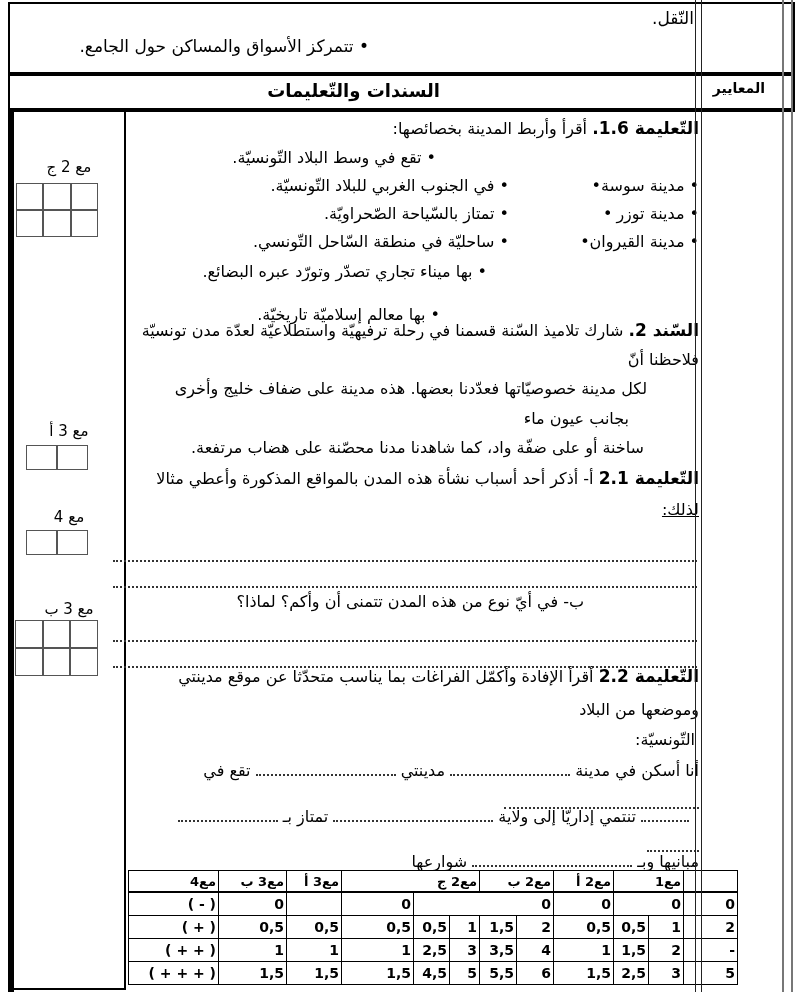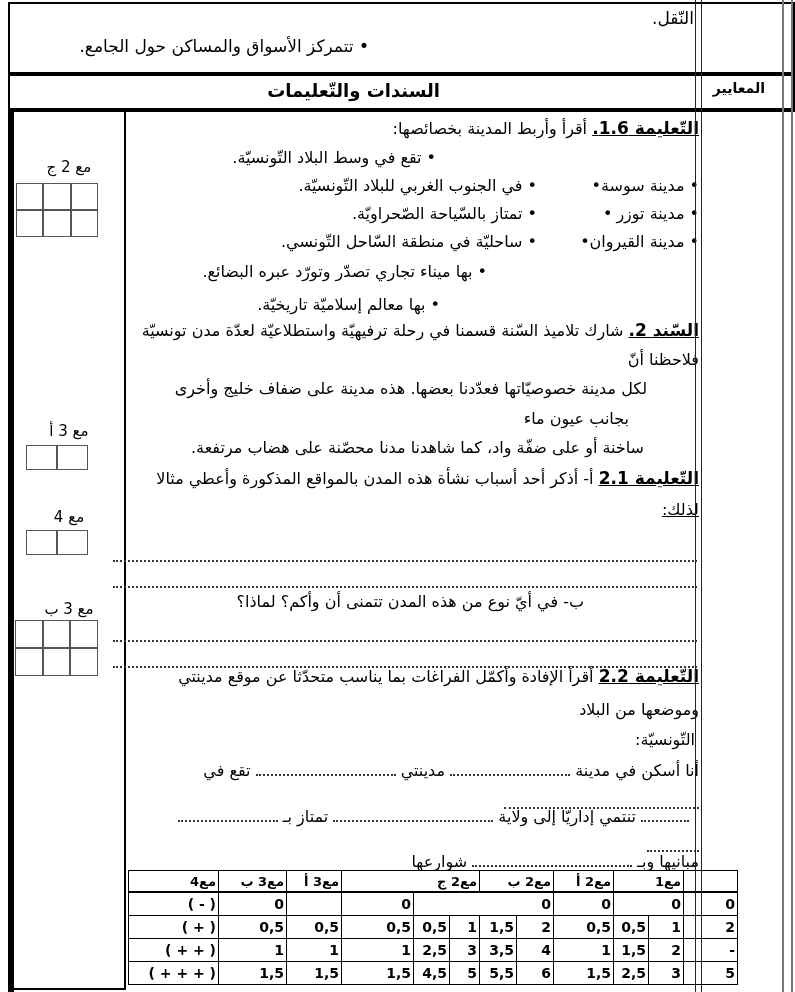--- a/index.html
+++ b/index.html
@@ -16,25 +16,25 @@
   .body-box{position:absolute;left:8px;top:108px;width:781px;height:884px;
             border-left:6px solid #000;border-top:2px solid #000;}
   
   .sidebar{position:absolute;left:0;top:0;width:86px;height:878px;border-right:2px solid #000;border-bottom:2px solid #000;padding-left:24px;}
   .slabel{position:absolute;width:100%;text-align:center;font-size:15px;white-space:nowrap;}
   .sgrid{position:absolute;display:grid;background:#fff;}
   .gcell{border:1px solid #555;min-height:100%;}
   
   .content{position:absolute;left:95px;top:0;width:590px;height:884px;}
   .ln{position:absolute;right:0;width:100%;font-size:16px;line-height:1.25;white-space:nowrap;text-align:right;box-sizing:border-box;}
-  .bu{font-weight:bold;text-decoration:underline;font-size:17px;}
+  .bu{font-weight:bold;font-size:17px;}
   .ul{text-decoration:underline;}
   .pairln{display:flex;}
   .city{display:flex;justify-content:space-between;width:96px;flex:0 0 96px;}
-  .feat{margin-right:66px;text-align:right;}
+  .feat{margin-right:94px;text-align:right;}
   .dotline{position:absolute;right:2px;left:4px;height:0;border-bottom:2px dotted #333;}
   .fl{display:inline-block;border-bottom:2px dotted #333;height:13px;vertical-align:baseline;}
   
   .grading{position:absolute;left:114px;top:760px;border-collapse:collapse;direction:rtl;background:#fff;}
   .grading th,.grading td{border:1.6px solid #000;text-align:right;font-weight:bold;padding:0 2px;}
   .grading th{font-size:13px;height:20px;border-bottom:2.5px solid #000;}
   .grading td{font-size:14px;height:22px;}
   
   .vline{position:absolute;left:695px;top:0;width:5px;height:992px;
          border-left:1.5px solid #222;border-right:1.5px solid #222;z-index:6;pointer-events:none;}
@@ -116,21 +116,21 @@
 
       <div class="ln pairln" style="top:122px">
         <span class="city">
           <span>• مدينة القيروان</span>
           <span>•</span>
         </span>
         <span class="feat">• ساحليّة في منطقة السّاحل التّونسي.</span>
       </div>
 
       <div class="ln" style="top:152px;padding-right:212px">• بها ميناء تجاري تصدّر وتورّد عبره البضائع.</div>
-      <div class="ln" style="top:185px;padding-right:259px">• بها معالم إسلاميّة تاريخيّة.</div>
+      <div class="ln" style="top:195px;padding-right:259px">• بها معالم إسلاميّة تاريخيّة.</div>
 
       <div class="ln" style="top:210px">
         <span class="bu">السّند 2.</span>
         <span>شارك تلاميذ السّنة قسمنا في رحلة ترفيهيّة واستطلاعيّة لعدّة مدن تونسيّة</span>
       </div>
       <div class="ln" style="top:240px">فلاحظنا أنّ</div>
       <div class="ln" style="top:269px;padding-right:52px">لكل مدينة خصوصيّاتها فعدّدنا بعضها. هذه مدينة على ضفاف خليج وأخرى</div>
       <div class="ln" style="top:299px;padding-right:70px">بجانب عيون ماء</div>
       <div class="ln" style="top:328px;padding-right:55px">ساخنة أو على ضفّة واد، كما شاهدنا مدنا محصّنة على هضاب مرتفعة.</div>
 

